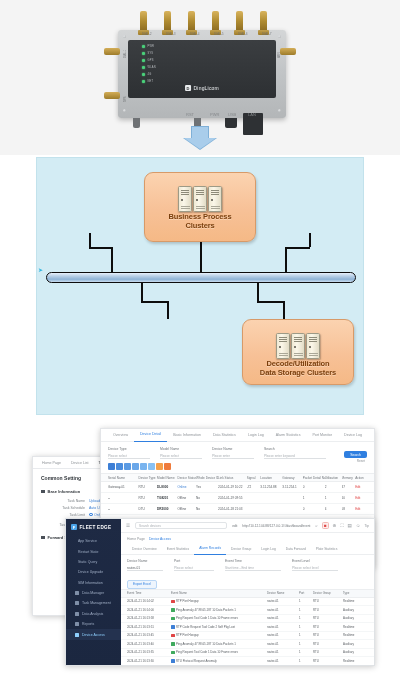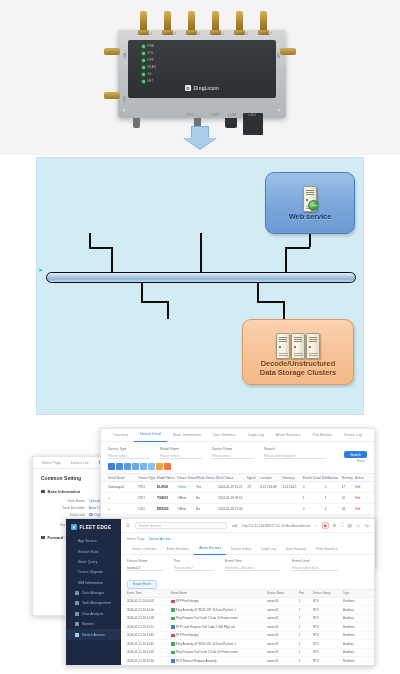--- a/index.html
+++ b/index.html
@@ -342,32 +342,42 @@
   <div class="conn" style="left:248px; top:89px;  width:1.6px; height:26px;"></div>
 
   <div class="conn" style="left:104px; top:125px; width:1.6px; height:18px;"></div>
   <div class="conn" style="left:104px; top:143px; width:28px;  height:1.6px;"></div>
   <div class="conn" style="left:130px; top:143px; width:1.6px; height:18px;"></div>
   <div class="conn" style="left:220px; top:125px; width:1.6px; height:18px;"></div>
   <div class="conn" style="left:220px; top:143px; width:28px;  height:1.6px;"></div>
   <div class="conn" style="left:246px; top:143px; width:1.6px; height:18px;"></div>
 
 
-
-  <div class="node blue" style="left:228px; top:14px; width:90px; height:62px;">
+  <div class="node orange" style="left:107px; top:14px; width:112px; height:70px;">
     <div class="srv-row">
       <div class="server">
         <div class="srv-vent"></div>
           <div class="srv-dot"></div>
           <div class="srv-line"></div>
-        <div class="globe"></div>
-      </div>
-    </div>
-    <div class="node-label">Web service</div>
+        </div>
+      <div class="server">
+        <div class="srv-vent"></div>
+          <div class="srv-dot"></div>
+          <div class="srv-line"></div>
+        </div>
+      <div class="server">
+        <div class="srv-vent"></div>
+          <div class="srv-dot"></div>
+          <div class="srv-line"></div>
+        </div>
+    </div>
+    <div class="node-label" style="white-space:pre-line;">Business Process
+Clusters</div>
   </div>
+
 
   <div class="badge-small">➤</div>
   <div class="bus"></div>
 
 
   <div class="node orange" style="left:205px; top:161px; width:112px; height:66px;">
     <div class="srv-row">
       <div class="server">
         <div class="srv-vent"></div>
           <div class="srv-dot"></div>
@@ -377,21 +387,21 @@
         <div class="srv-vent"></div>
           <div class="srv-dot"></div>
           <div class="srv-line"></div>
         </div>
       <div class="server">
         <div class="srv-vent"></div>
           <div class="srv-dot"></div>
           <div class="srv-line"></div>
         </div>
     </div>
-    <div class="node-label" style="white-space:pre-line;">Decode/Unstructured
+    <div class="node-label" style="white-space:pre-line;">Decode/Utilization
 Data Storage Clusters</div>
   </div>
 </div>
 
 <div id="ui-section">
 
   <div class="win" id="win-config">
     <div class="cfg-tabs">
       <span class="cfg-tab">Home Page</span>
       <span class="cfg-tab">Device List</span>

